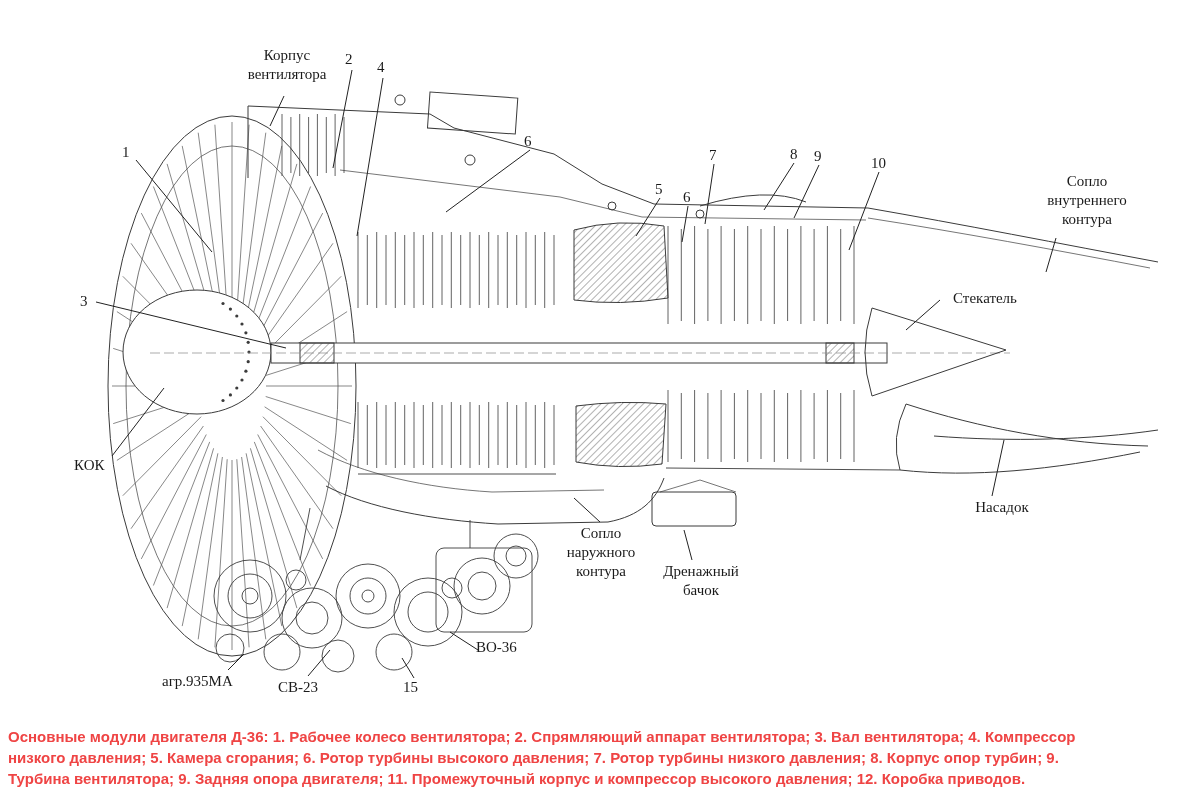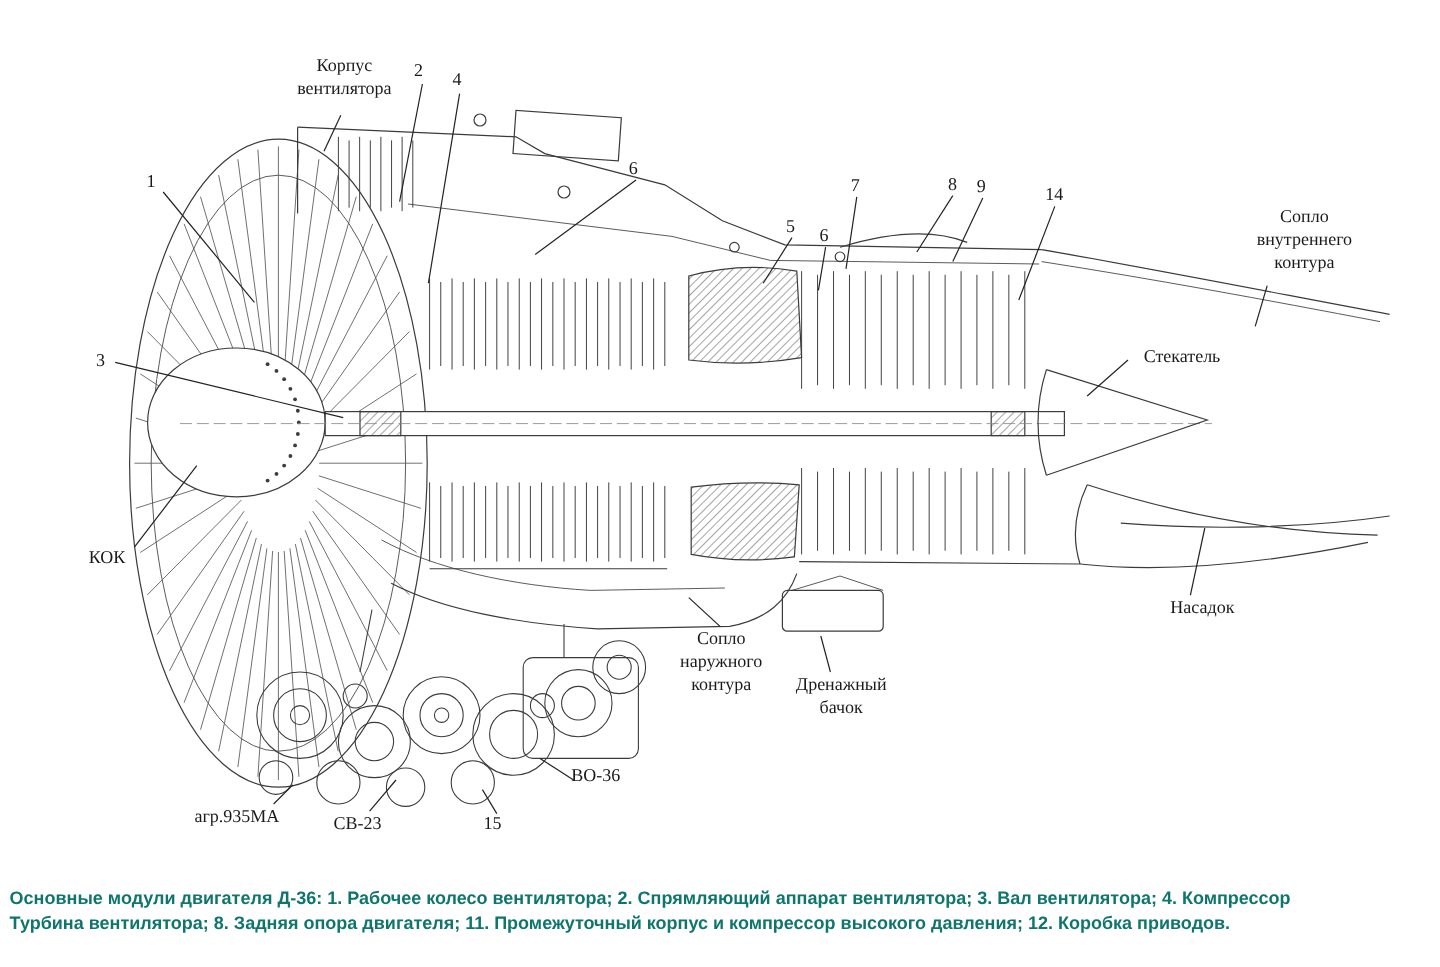--- a/index.html
+++ b/index.html
@@ -322,22 +322,23 @@
 
     <div class="num" style="left:122px;top:144px">1</div>
     <div class="num" style="left:345px;top:51px">2</div>
     <div class="num" style="left:80px;top:293px">3</div>
     <div class="num" style="left:377px;top:59px">4</div>
     <div class="num" style="left:655px;top:181px">5</div>
     <div class="num" style="left:683px;top:189px">6</div>
     <div class="num" style="left:709px;top:147px">7</div>
     <div class="num" style="left:790px;top:146px">8</div>
     <div class="num" style="left:814px;top:148px">9</div>
-    <div class="num" style="left:871px;top:155px">14</div>
+    <div class="num" style="left:871px;top:155px">10</div>
     <div class="num" style="left:524px;top:133px">6</div>
     <div class="num" style="left:403px;top:679px">15</div>
   </div>
 
-  <div class="caption" style="color: #0f766e; margin-top: 12px;">
+  <div class="caption" style="color: #ef4444;">
     <div class="cap-line">Основные модули двигателя Д-36: 1. Рабочее колесо вентилятора; 2. Спрямляющий аппарат вентилятора; 3. Вал вентилятора; 4. Компрессор</div>
-    <div class="cap-line">Турбина вентилятора; 8. Задняя опора двигателя; 11. Промежуточный корпус и компрессор высокого давления; 12. Коробка приводов.</div>
+    <div class="cap-line">низкого давления; 5. Камера сгорания; 6. Ротор турбины высокого давления; 7. Ротор турбины низкого давления; 8. Корпус опор турбин; 9.</div>
+    <div class="cap-line">Турбина вентилятора; 9. Задняя опора двигателя; 11. Промежуточный корпус и компрессор высокого давления; 12. Коробка приводов.</div>
   </div>
 </div>
 
 </body></html>

